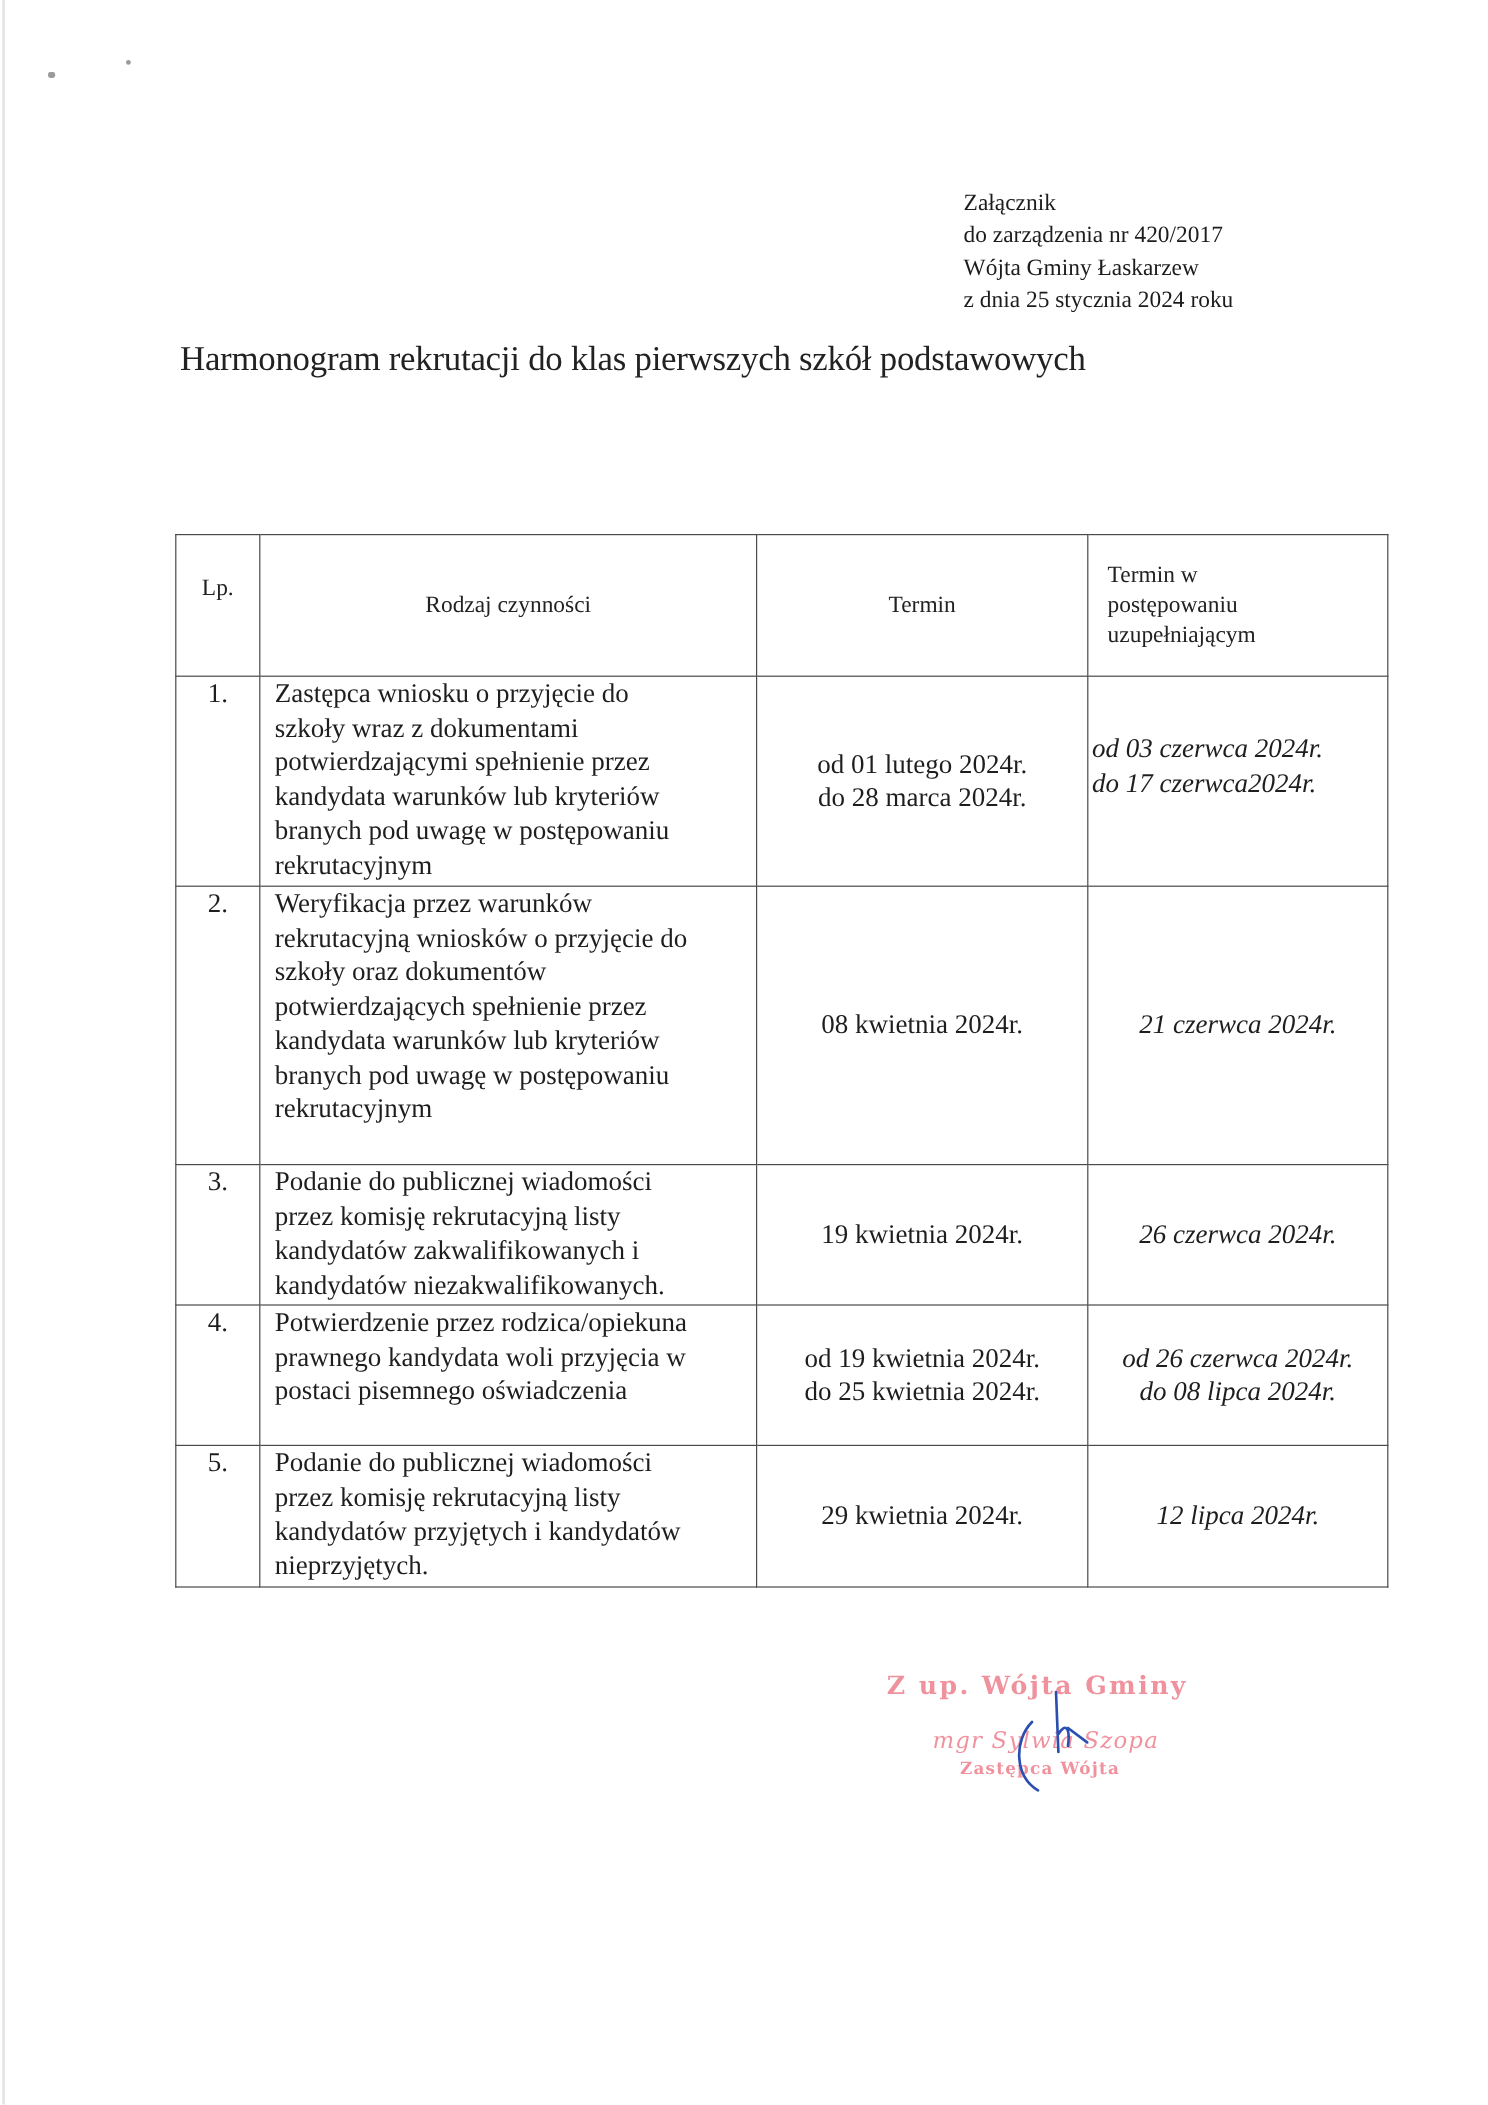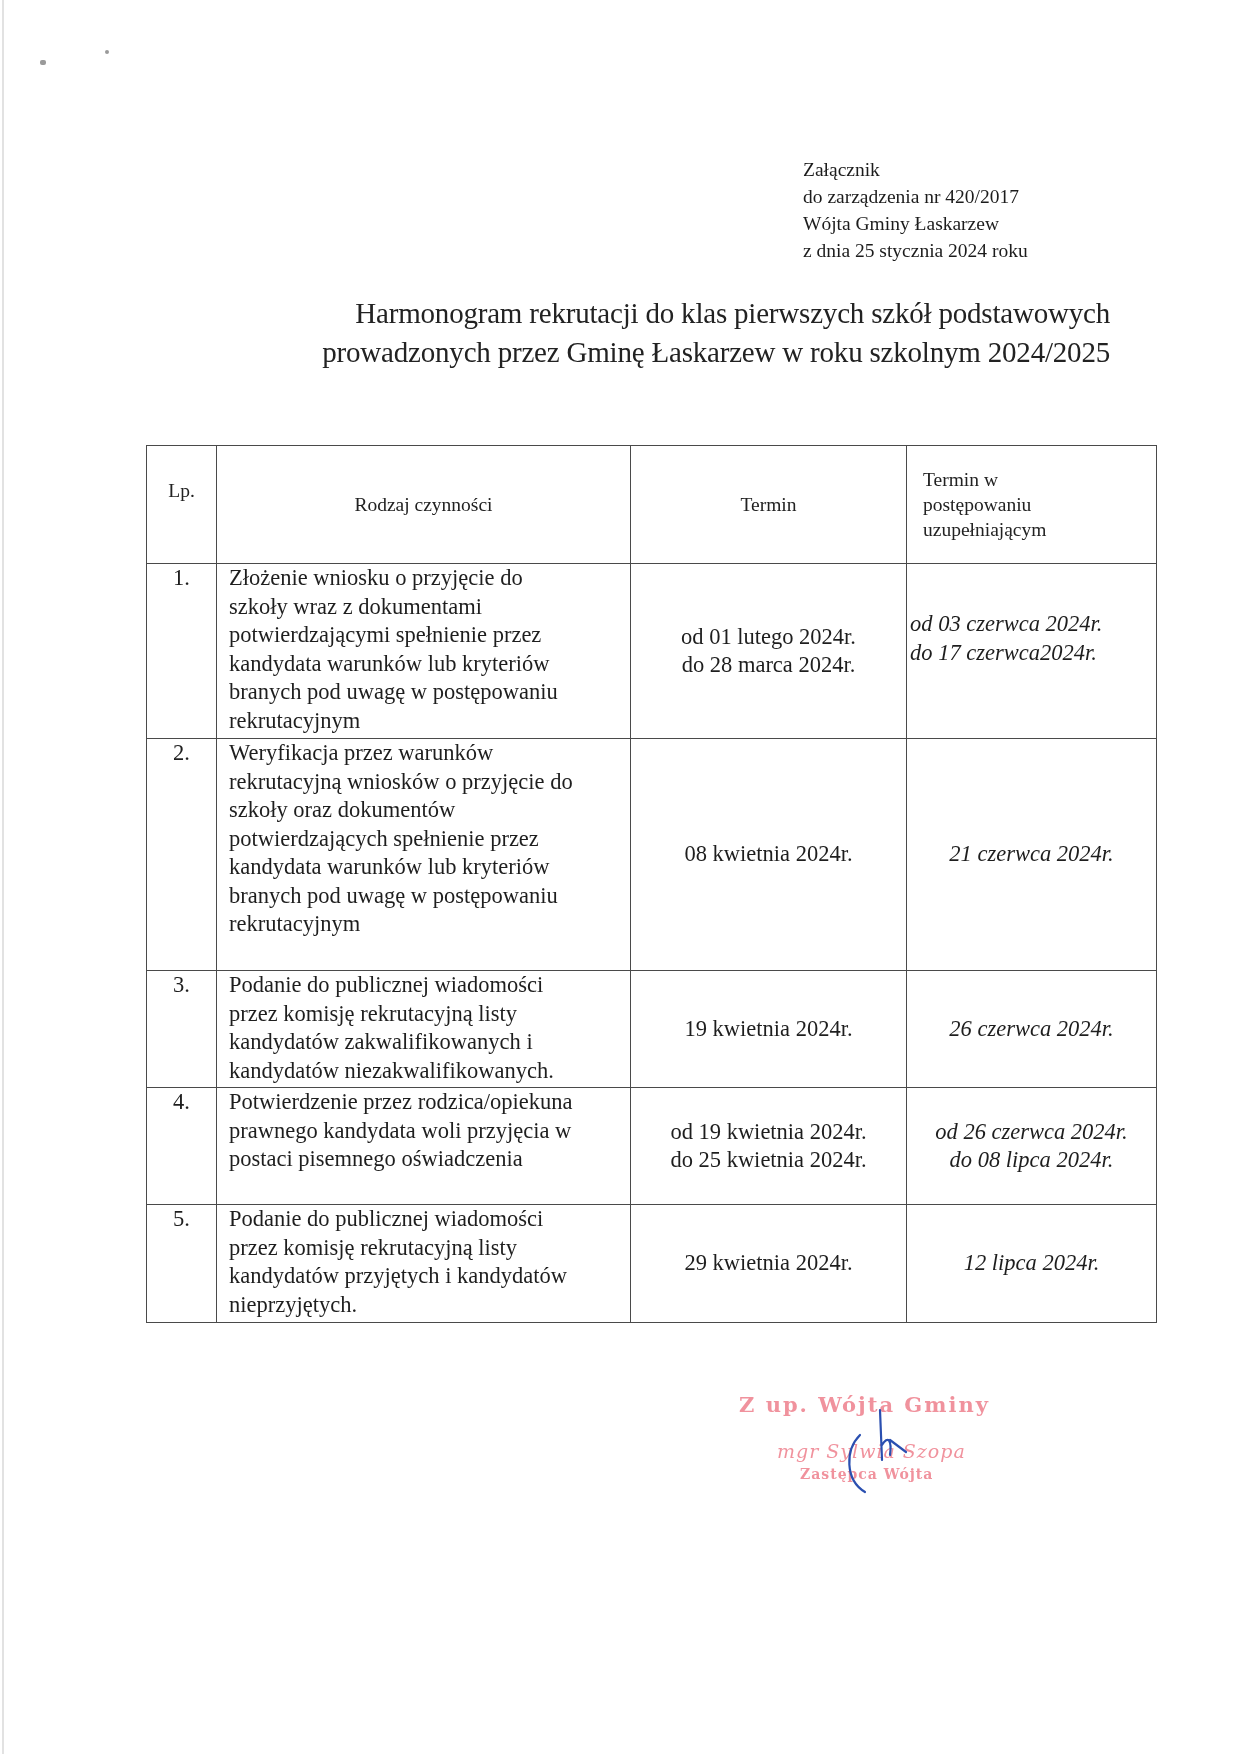--- a/index.html
+++ b/index.html
@@ -12,22 +12,22 @@
       position: absolute; left: 2px; top: 0; width: 2px; height: 1754px;
       background: #e2e2e2;
     }
     .speck { position: absolute; background: #9a9a9a; border-radius: 2px; }
     .attachment {
       position: absolute; left: 777px; top: 156px;
       font-size: 19.5px; line-height: 27px; color: #1c1c1c;
     }
     .attachment div { white-space: nowrap; margin-left: 26px; }
     .title {
-      position: absolute; left: 150px; width: 960px; top: 294px;
-      text-align: right; font-size: 29px; line-height: 39px; color: #222;
+      position: absolute; left: 150px; width: 960px; top: 280px;
+      text-align: left; font-size: 29px; line-height: 39px; color: #222;
       letter-spacing: -0.2px;
     }
     .title div { white-space: nowrap; }
     .schedule {
       position: absolute; left: 146px; top: 445px;
       border-collapse: collapse; table-layout: fixed;
       width: 1010px;
     }
     .schedule td, .schedule th {
       border: 1.6px solid #4a4a4a;
@@ -83,21 +83,20 @@
 
 <div class="attachment">
   <div>Załącznik</div>
   <div>do zarządzenia nr 420/2017</div>
   <div>Wójta Gminy Łaskarzew</div>
   <div>z dnia 25 stycznia 2024 roku</div>
 </div>
 
 <div class="title">
   <div>Harmonogram rekrutacji do klas pierwszych szkół podstawowych</div>
-  <div>prowadzonych przez Gminę Łaskarzew w roku szkolnym 2024/2025</div>
 </div>
 
 <table class="schedule">
   <colgroup>
     <col class="col-lp">
       <col class="col-act">
       <col class="col-term">
       <col class="col-alt">
   </colgroup>
   <thead>
@@ -109,21 +108,21 @@
         <div>Termin w</div>
         <div>postępowaniu</div>
         <div>uzupełniającym</div>
       </th>
     </tr>
   </thead>
   <tbody id="rows">
       <tr class="r1">
         <td class="num">1.</td>
         <td class="act">
-          <div>Złożenie wniosku o przyjęcie do</div>
+          <div>Zastępca wniosku o przyjęcie do</div>
           <div>szkoły wraz z dokumentami</div>
           <div>potwierdzającymi spełnienie przez</div>
           <div>kandydata warunków lub kryteriów</div>
           <div>branych pod uwagę w postępowaniu</div>
           <div>rekrutacyjnym</div>
         </td>
         <td class="term">
           <div>od 01 lutego 2024r.</div>
           <div>do 28 marca 2024r.</div>
         </td>

